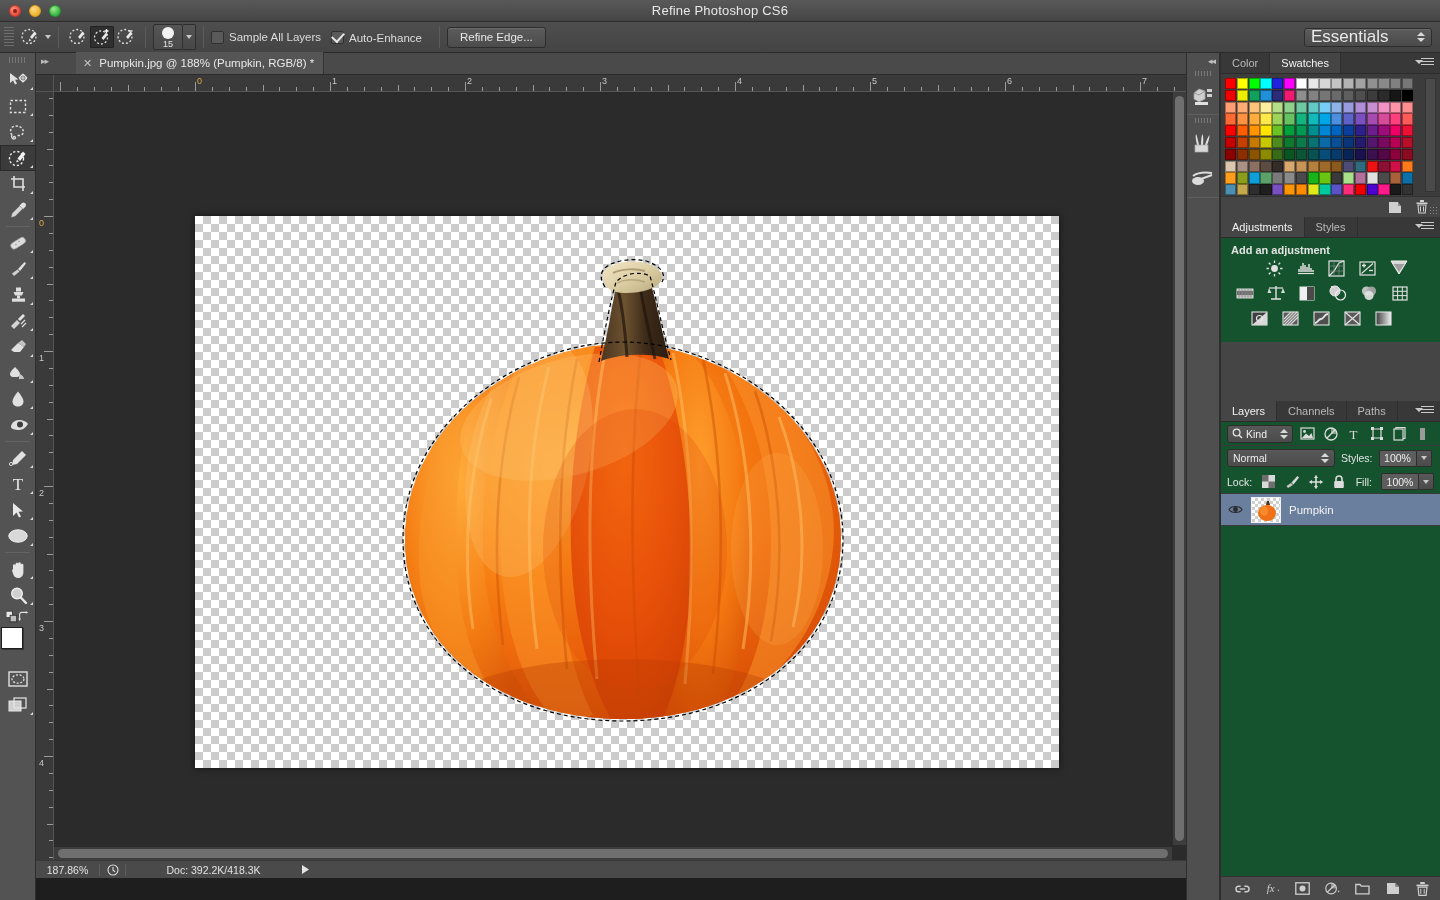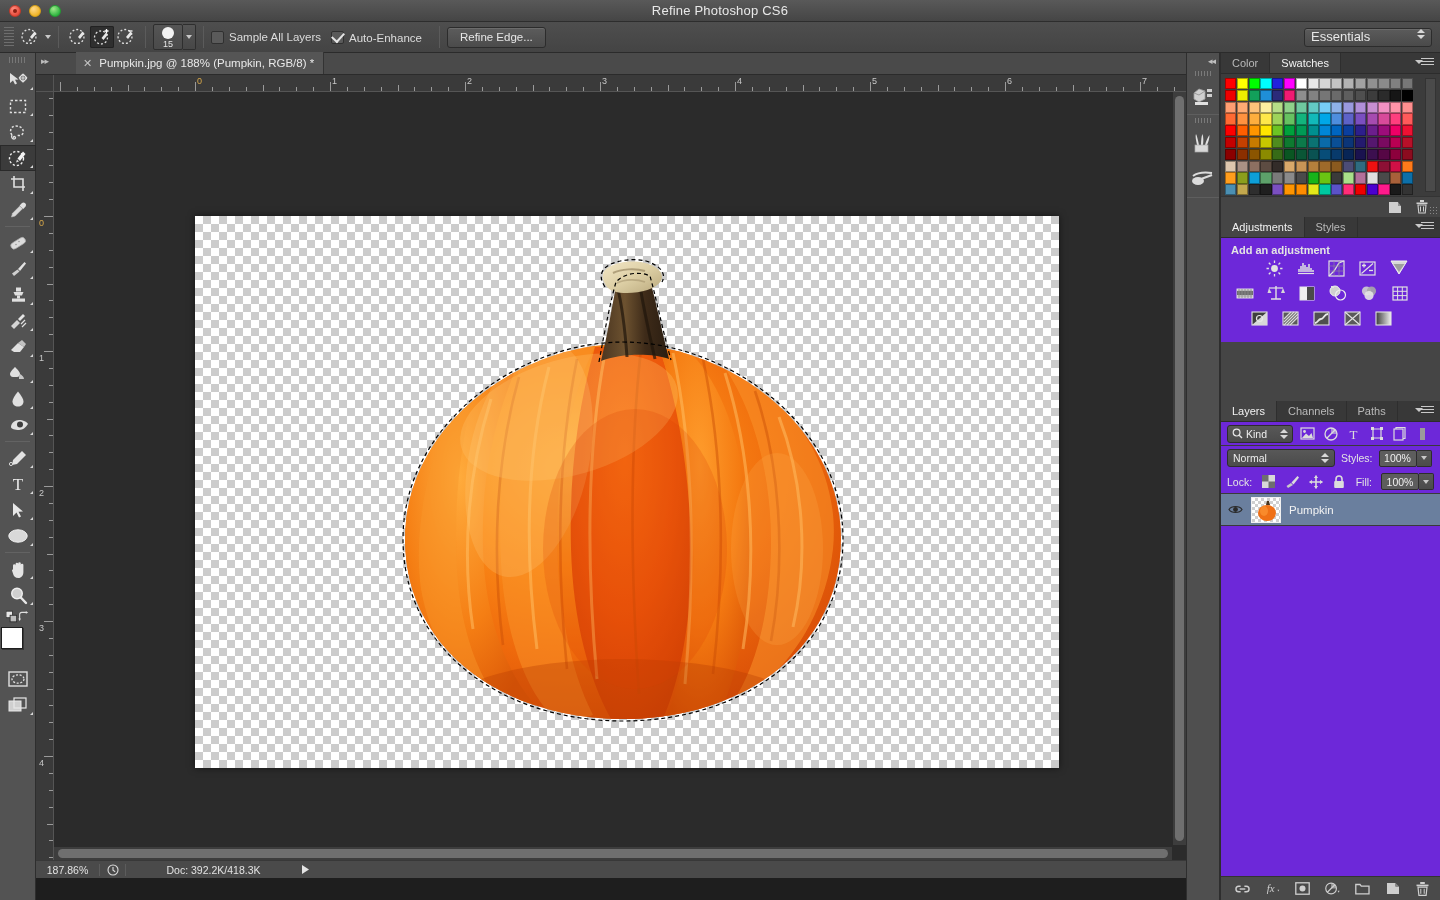--- a/index.html
+++ b/index.html
@@ -79,21 +79,21 @@
   .ob-label { font-size: 11.5px; color: #dcdcdc; margin-left: 5px; margin-right: 10px; }
   .btn-std {
     height: 21px; padding: 0 12px; background: linear-gradient(#5c5c5c, #4b4b4b);
     border: 1px solid #2c2c2c; border-radius: 3px; color: #e6e6e6; font-size: 11.5px;
     display: flex; align-items: center; justify-content: center;
     box-shadow: inset 0 1px 0 rgba(255,255,255,.1);
   }
   .ws-select {
     position: absolute; right: 8px; height: 19px; width: 128px;
     background: linear-gradient(#5b5b5b, #4a4a4a); border: 1px solid #2c2c2c; border-radius: 3px;
-    display: flex; padding: 0 6px; font-size: 13px; color: #e8e8e8;
+    display: flex; align-items: center; padding: 0 6px; font-size: 17px; color: #e8e8e8;
     box-shadow: inset 0 1px 0 rgba(255,255,255,.1);
   }
   .stepper { margin-left: auto; display: flex; flex-direction: column; gap: 2px; }
   .stepper i { display: block; width: 0; height: 0; border-left: 4px solid transparent; border-right: 4px solid transparent; }
   .stepper i.up { border-bottom: 4px solid #d8d8d8; }
   .stepper i.dn { border-top: 4px solid #d8d8d8; }
 
   
   .toolbox {
     position: absolute; left: 0; top: 53px; width: 36px; bottom: 0;
@@ -225,21 +225,21 @@
   .md-collapse { height: 15px; display: flex; align-items: center; justify-content: flex-end; padding-right: 4px; font-size: 9px; color: #c0c0c0; letter-spacing: -1px; }
   .md-grip { height: 10px; display:flex; align-items:center; justify-content:center; }
   .md-grip span { width: 16px; height: 5px; background-image: repeating-linear-gradient(to right, #7a7a7a 0 1px, transparent 1px 3px); }
   .md-item { height: 36px; display: flex; align-items: center; justify-content: center; }
   .md-div { height: 1px; background: #3c3c3c; border-bottom: 1px solid #5e5e5e; }
 
   .dock {
     position: absolute; right: 0; top: 53px; width: 220px; bottom: 0;
     background: #454545; border-left: 1px solid #2e2e2e;
   }
-  .panel { background: #6d28d9; }
+  .panel { background: #14532d; }
   .panel-tabs {
     height: 21px; background: #383838; display: flex; align-items: stretch; position: relative;
     border-bottom: 1px solid #2c2c2c;
   }
   .ptab {
     padding: 0 11px; display: flex; align-items: center; font-size: 11px; color: #b9b9b9;
     border-right: 1px solid #2e2e2e;
   }
   .ptab.active { background: #454545; color: #f2f2f2; }
   .panel-menu {

